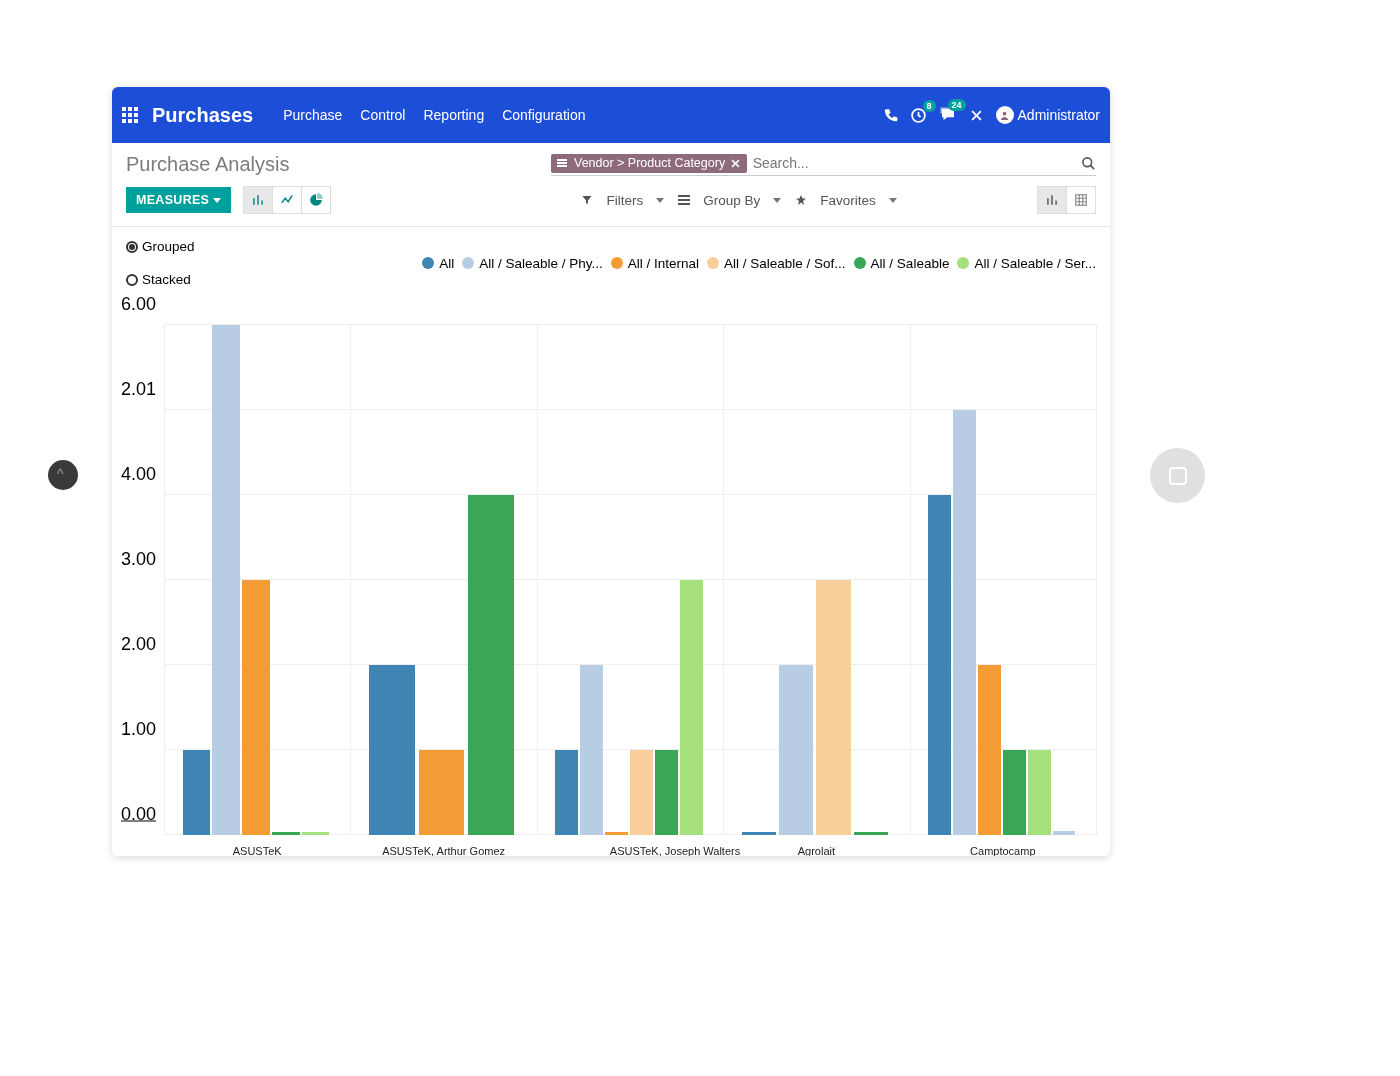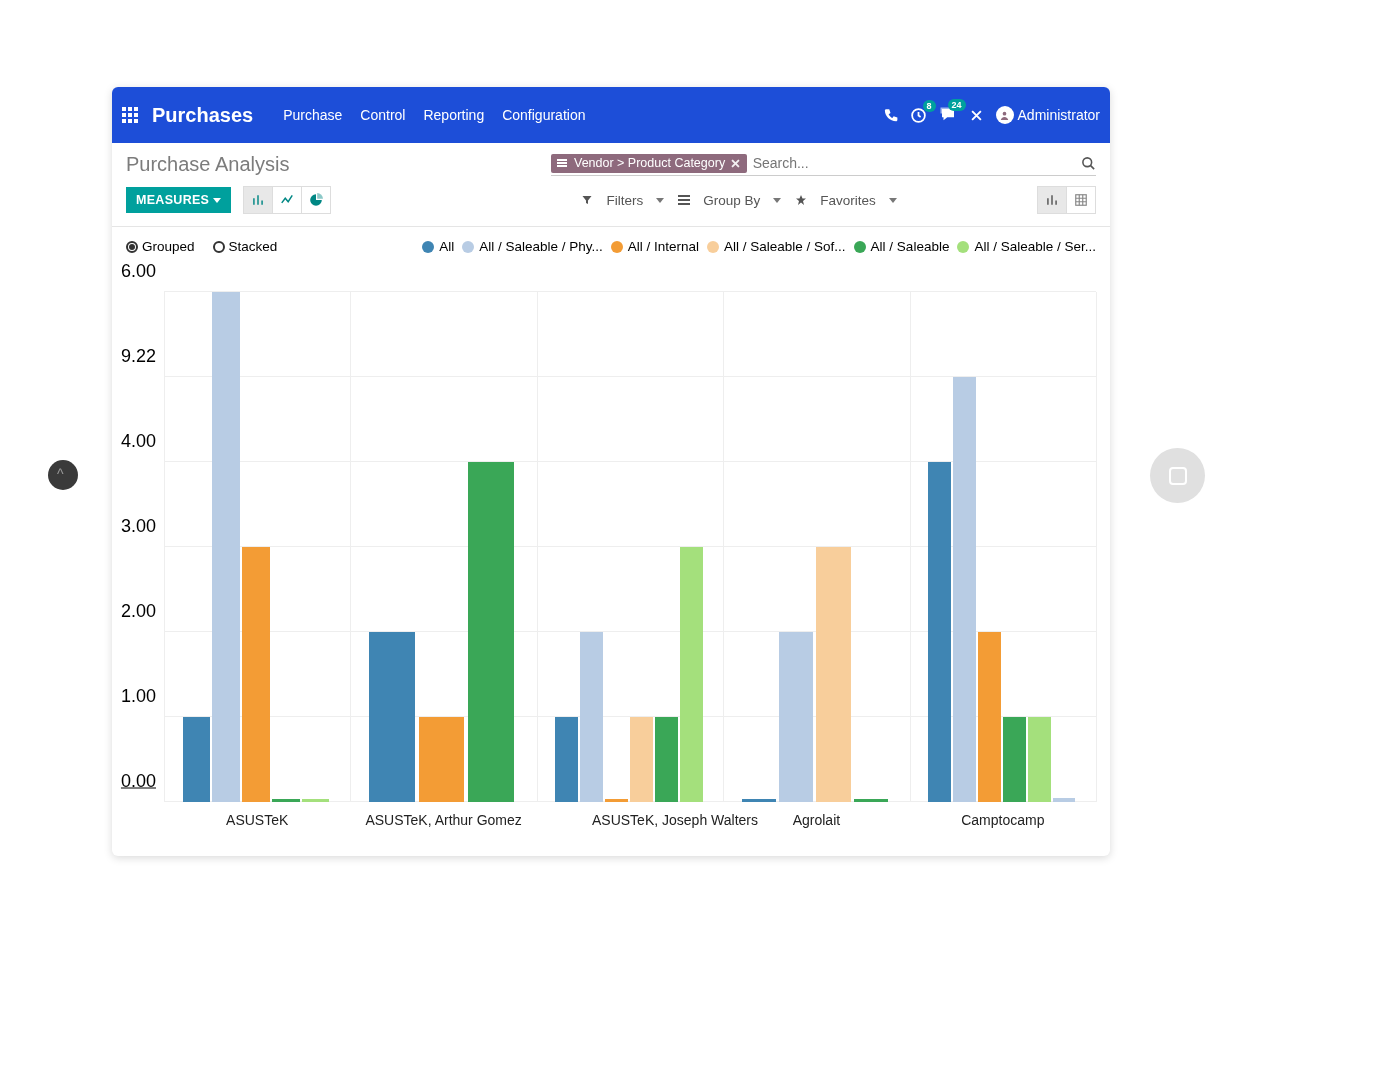--- a/index.html
+++ b/index.html
@@ -65,35 +65,35 @@
   .vbtn.active{ background:#e8e8e8;}
   .vbtn+.vbtn{ margin-left:-1px;}
   .center-tools{ margin-left:auto; margin-right:auto; display:flex; gap:14px; font-size:13.5px; color:#555; padding-left:110px;}
   .ctool{ display:flex; align-items:center; gap:13px; cursor:pointer;}
   .ctool .caret-d{ border-top-color:#777;}
   .right-views{ display:flex; }
   .right-views .vbtn{ color:#555; }
 
   
   .legend-row { display:flex; align-items:center; padding:12px 14px 8px 14px; font-size:13.5px; }
-  .mode-group{ display:flex; gap:18px; }
+  .mode-group{ display:flex; gap:18px;flex-direction:column; }
   .radio{ width:12px; height:12px; border:2px solid #333; border-radius:50%; display:inline-flex; align-items:center; justify-content:center; margin-right:4px;}
   .radio.checked::after{ content:""; width:6px; height:6px; background:#333; border-radius:50%;}
   .series-legend{ margin-left:auto; display:flex; gap:8px; flex-wrap:nowrap; overflow:hidden;}
   .lg{ display:flex; align-items:center; gap:5px; white-space:nowrap; cursor:pointer;}
   .sw{ width:12px; height:12px; border-radius:50%; }
 
   
   .chart-area{ position:relative; padding:6px 14px 14px 6px; height:586px;}
   .plot{ position:absolute; left:52px; right:14px; top:30px; bottom:46px; }
   .gridline{ position:absolute; left:0; right:0; height:1px; background:#eee;}
   .axisline{ position:absolute; left:0; right:0; height:1px; background:#444; bottom:0;}
   .ytick{ position:absolute; right:100%; transform:translateY(-50%); padding-right:8px; font-size:18px; color:#000000; width:46px; text-align:right;}
   .vborder{ position:absolute; top:0; bottom:0; width:1px; background:#eee;}
-  .cat-label{ position:absolute; top:100%; padding-top:10px; font-size:14px; color:#222; transform:translateX(-50%); white-space:nowrap;}
+  .cat-label{ position:absolute; top:100%; padding-top:10px; font-size:11px; color:#222; transform:translateX(-50%); white-space:nowrap;}
   .bar{ position:absolute; bottom:0;}
   
   svg { display:block; }
 </style>
 </head>
 <body>
 
 <div class="dev-btn left"></div>
 <div class="dev-btn right">
     <span></span>
@@ -288,21 +288,21 @@
         <div class="ytick" style="bottom: 0%; text-decoration: underline;">0.00</div>
         <div class="gridline" style="bottom: 16.6667%;"></div>
         <div class="ytick" style="bottom: 16.6667%;">1.00</div>
         <div class="gridline" style="bottom: 33.3333%;"></div>
         <div class="ytick" style="bottom: 33.3333%;">2.00</div>
         <div class="gridline" style="bottom: 50%;"></div>
         <div class="ytick" style="bottom: 50%;">3.00</div>
         <div class="gridline" style="bottom: 66.6667%;"></div>
         <div class="ytick" style="bottom: 66.6667%;">4.00</div>
         <div class="gridline" style="bottom: 83.3333%;"></div>
-        <div class="ytick" style="bottom: 83.3333%;">9.22</div>
+        <div class="ytick" style="bottom: 83.3333%;">2.01</div>
         <div class="gridline" style="bottom: 100%;"></div>
         <div class="ytick" style="bottom: 100%;">6.00</div>
         <div class="vborder" style="left: 0%;"></div>
         <div class="cat-label" style="left: 10%;">ASUSTeK</div>
         <div class="bar" style="left: 2%; width: 2.944%; height: 16.6667%; background: rgb(63, 133, 179);"></div>
         <div class="bar" style="left: 5.2%; width: 2.944%; height: 100%; background: rgb(184, 204, 228);"></div>
         <div class="bar" style="left: 8.4%; width: 2.944%; height: 50%; background: rgb(243, 156, 53);"></div>
         <div class="bar" style="left: 11.6%; width: 2.944%; height: 0.5%; background: rgb(58, 167, 87);"></div>
         <div class="bar" style="left: 14.8%; width: 2.944%; height: 0.5%; background: rgb(164, 224, 124);"></div>
         <div class="vborder" style="left: 20%;"></div>

